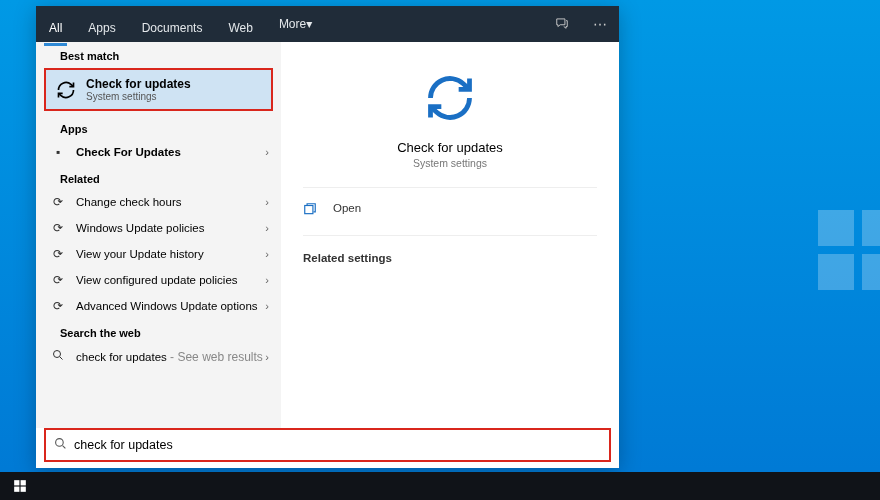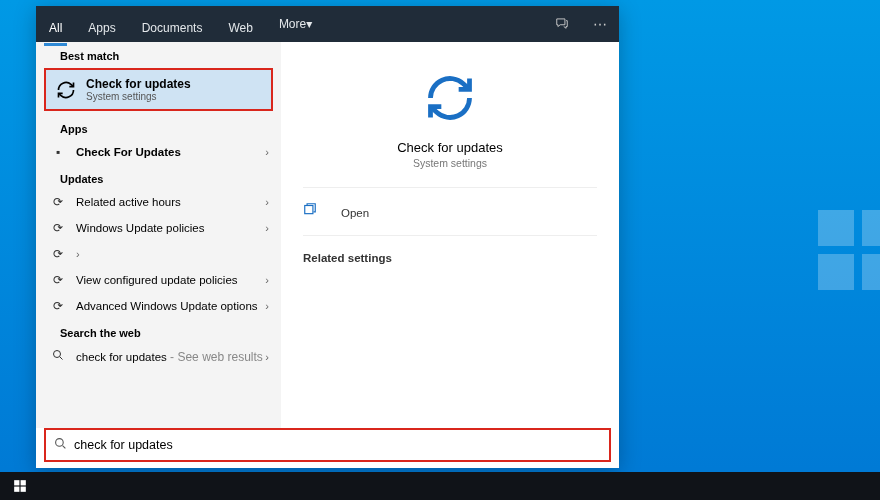--- a/index.html
+++ b/index.html
@@ -37,21 +37,21 @@
     .row-label { flex: 1; font-size: 11.5px; }
     .row-label.bold { font-weight: 600; }
     .row-arrow { color: #666; font-size: 11px; }
     .row-sublabel { color: #888; font-size: 12px; }
 
     .right-col { flex: 1; background: #fff; padding: 20px 22px; font-size: 11.5px; color: #333; }
     .detail-hero { display: flex; flex-direction: column; align-items: center; text-align: center; padding: 10px 0 18px; border-bottom: 1px solid #eee; }
     .hero-icon { margin-bottom: 14px; }
     .hero-title { font-size: 13px; font-weight: 400; color: #000; margin-bottom: 2px; }
     .hero-sub { font-size: 10.5px; color: #777; }
-    .action-row { display: flex; align-items: flex-end; padding: 14px 0 16px; border-bottom: 1px solid #eee; gap: 24px; cursor: pointer; }
+    .action-row { display: flex; align-items: flex-start; padding: 14px 0 16px; border-bottom: 1px solid #eee; gap: 16px; cursor: pointer; }
     .action-icon { color: #1a6fc4; font-size: 13px; }
     .related-block { padding-top: 16px; }
     .related-title { font-weight: 600; font-size: 11.5px; margin-bottom: 4px; }
     .related-item { font-size: 11px; padding: 4px 0; cursor: pointer; }
 
     .search-box { height: 34px; background: #fff; border: 2px solid #d9261c; margin: 0 8px 6px 8px; display: flex; align-items: center; padding: 0 8px; }
     .search-box .search-icon-s { color: #555; margin-right: 7px; font-size: 13px; }
     .search-box input { border: none; outline: none; font-size: 12.5px; flex: 1; background: transparent; }
 
     .taskbar { position: absolute; bottom: 0; left: 0; right: 0; height: 28px; background: #101318; display: flex; align-items: center; }
@@ -112,33 +112,34 @@
         </div>
       </div>
 
       <div class="section-label">Apps</div>
       <div class="result-row">
         <div class="row-icon">▪</div>
         <div class="row-label bold">Check For Updates</div>
         <div class="row-arrow">›</div>
       </div>
 
-      <div class="section-label">Updates</div>
-      <div class="result-row">
-        <div class="row-icon">⟳</div>
-        <div class="row-label">Related active hours</div>
+      <div class="section-label">Related</div>
+      <div class="result-row">
+        <div class="row-icon">⟳</div>
+        <div class="row-label">Change check hours</div>
         <div class="row-arrow">›</div>
       </div>
       <div class="result-row">
         <div class="row-icon">⟳</div>
         <div class="row-label">Windows Update policies</div>
         <div class="row-arrow">›</div>
       </div>
       <div class="result-row">
         <div class="row-icon">⟳</div>
+        <div class="row-label">View your Update history</div>
         <div class="row-arrow">›</div>
       </div>
       <div class="result-row">
         <div class="row-icon">⟳</div>
         <div class="row-label">View configured update policies</div>
         <div class="row-arrow">›</div>
       </div>
       <div class="result-row">
         <div class="row-icon">⟳</div>
         <div class="row-label">Advanced Windows Update options</div>

